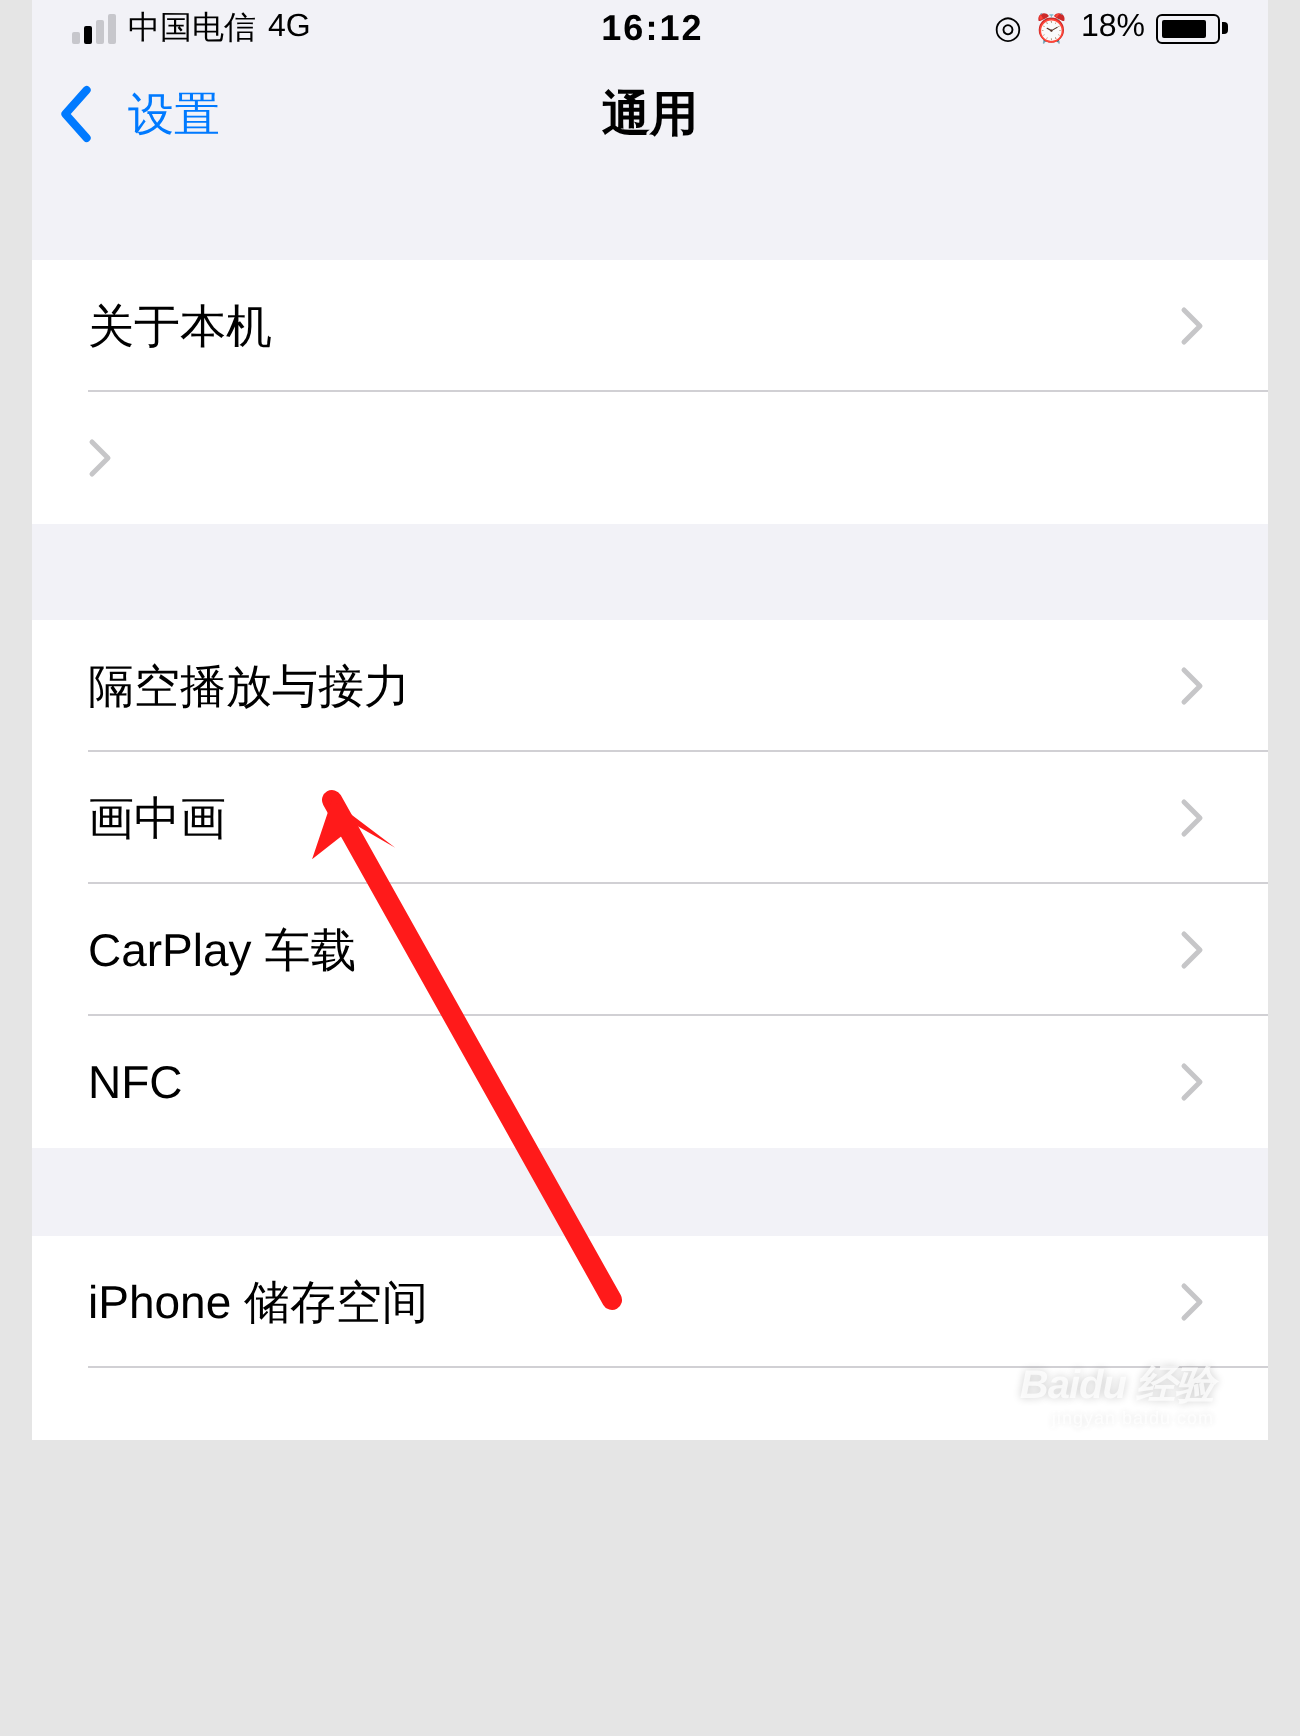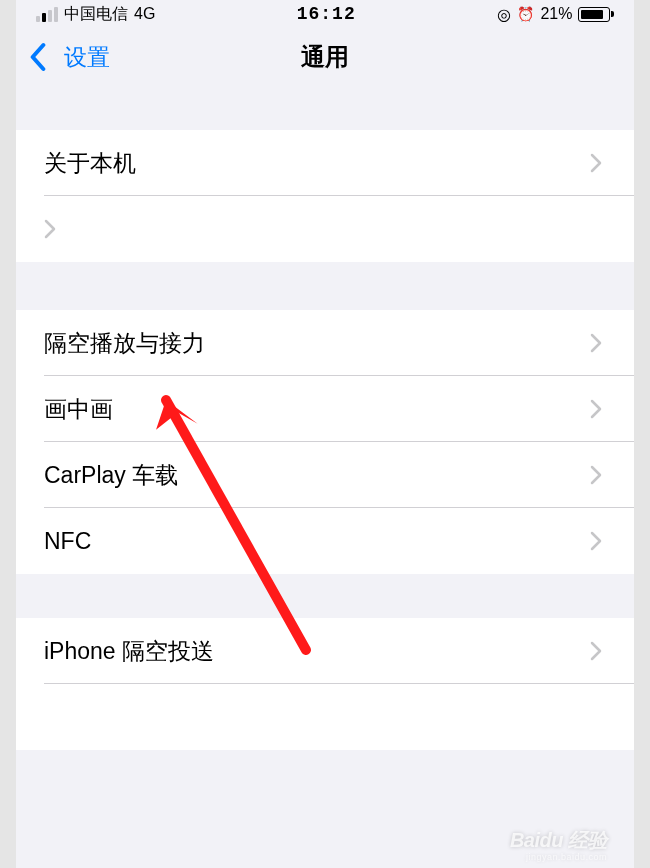--- a/index.html
+++ b/index.html
@@ -9,21 +9,21 @@
       -webkit-font-smoothing: antialiased;
     }
     body {
       background: #e5e5e5;
       display: flex;
       justify-content: center;
       font-family: -apple-system, 'PingFang SC', 'Helvetica Neue', sans-serif;
     }
     .phone {
       width: 618px;
-      height: 868px;
+      height: 720px;
       background: #f2f2f7;
       position: relative;
       overflow: hidden;
     }
     .status-bar {
       height: 28px;
       display: flex;
       justify-content: space-between;
       align-items: center;
       padding: 0 20px;
@@ -48,21 +48,20 @@
       border-radius: 1px;
     }
     .signal .b1{height:6px;background:#c7c7cc}
     .signal .b2{height:9px;background:#000}
     .signal .b3{height:12px;background:#c7c7cc}
     .signal .b4{height:15px;background:#c7c7cc}
     .status-center {
       font-size: 18px;
       font-weight: 600;
       letter-spacing: 1px;
-      font-family: Liberation Mono, monospace;
     }
     .status-right {
       display: flex;
       align-items: center;
       gap: 6px;
       font-size: 16px;
     }
     .battery {
       display: inline-flex;
       align-items: center;
@@ -182,21 +181,21 @@
           <span class="b3"></span>
           <span class="b4"></span>
       </span>
       <span>中国电信</span>
       <span>4G</span>
     </div>
     <div class="status-center">16:12</div>
     <div class="status-right">
       <span>◎</span>
       <span style="font-size:14px">⏰</span>
-      <span>21%</span>
+      <span>18%</span>
       <span class="battery">
         <span class="battery-body">
             <span class="battery-fill"></span>
           </span>
         <span class="battery-tip"></span>
       </span>
     </div>
   </div>
 
   <div class="nav">
@@ -260,21 +259,21 @@
             <svg viewBox="0 0 12 20">
               <path d="M2 2 L10 10 L2 18" stroke="#c6c6c8" stroke-width="2.5" fill="none" stroke-linecap="round" stroke-linejoin="round"></path>
             </svg>
           </span>
       </div>
     </div>
 
 
     <div class="group g4">
       <div class="row">
-        <span>iPhone 隔空投送</span>
+        <span>iPhone 储存空间</span>
         <span class="chev">
             <svg viewBox="0 0 12 20">
               <path d="M2 2 L10 10 L2 18" stroke="#c6c6c8" stroke-width="2.5" fill="none" stroke-linecap="round" stroke-linejoin="round"></path>
             </svg>
           </span>
       </div>
       <div class="row">
         
         
       </div>

